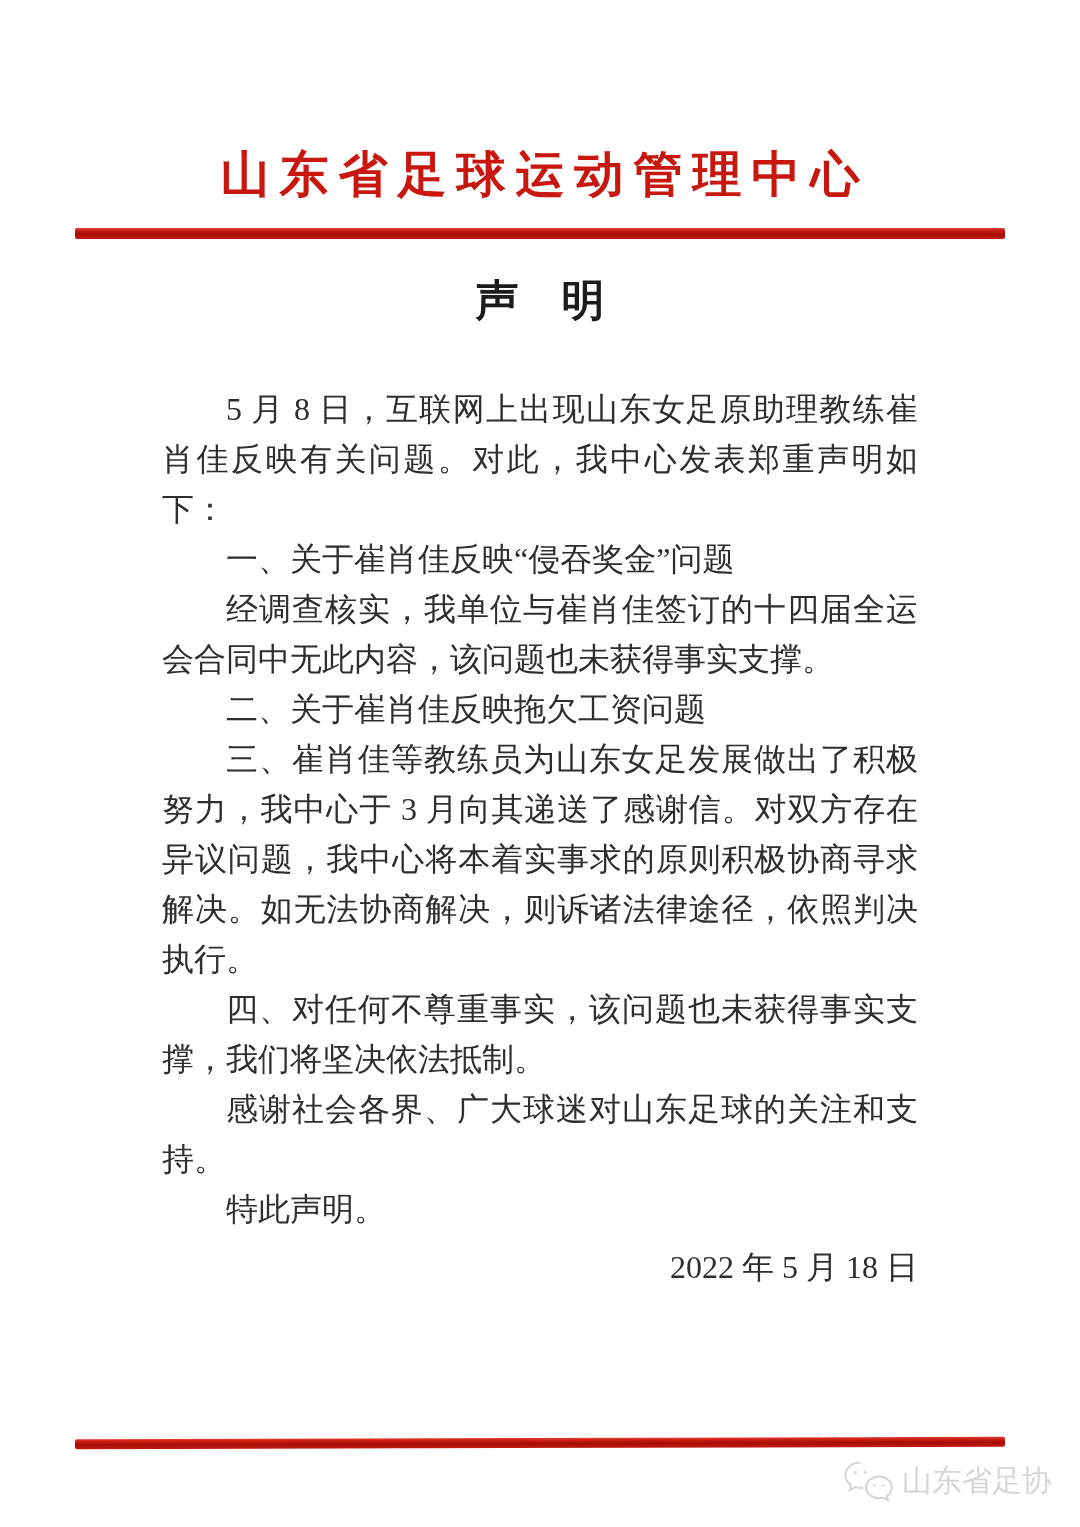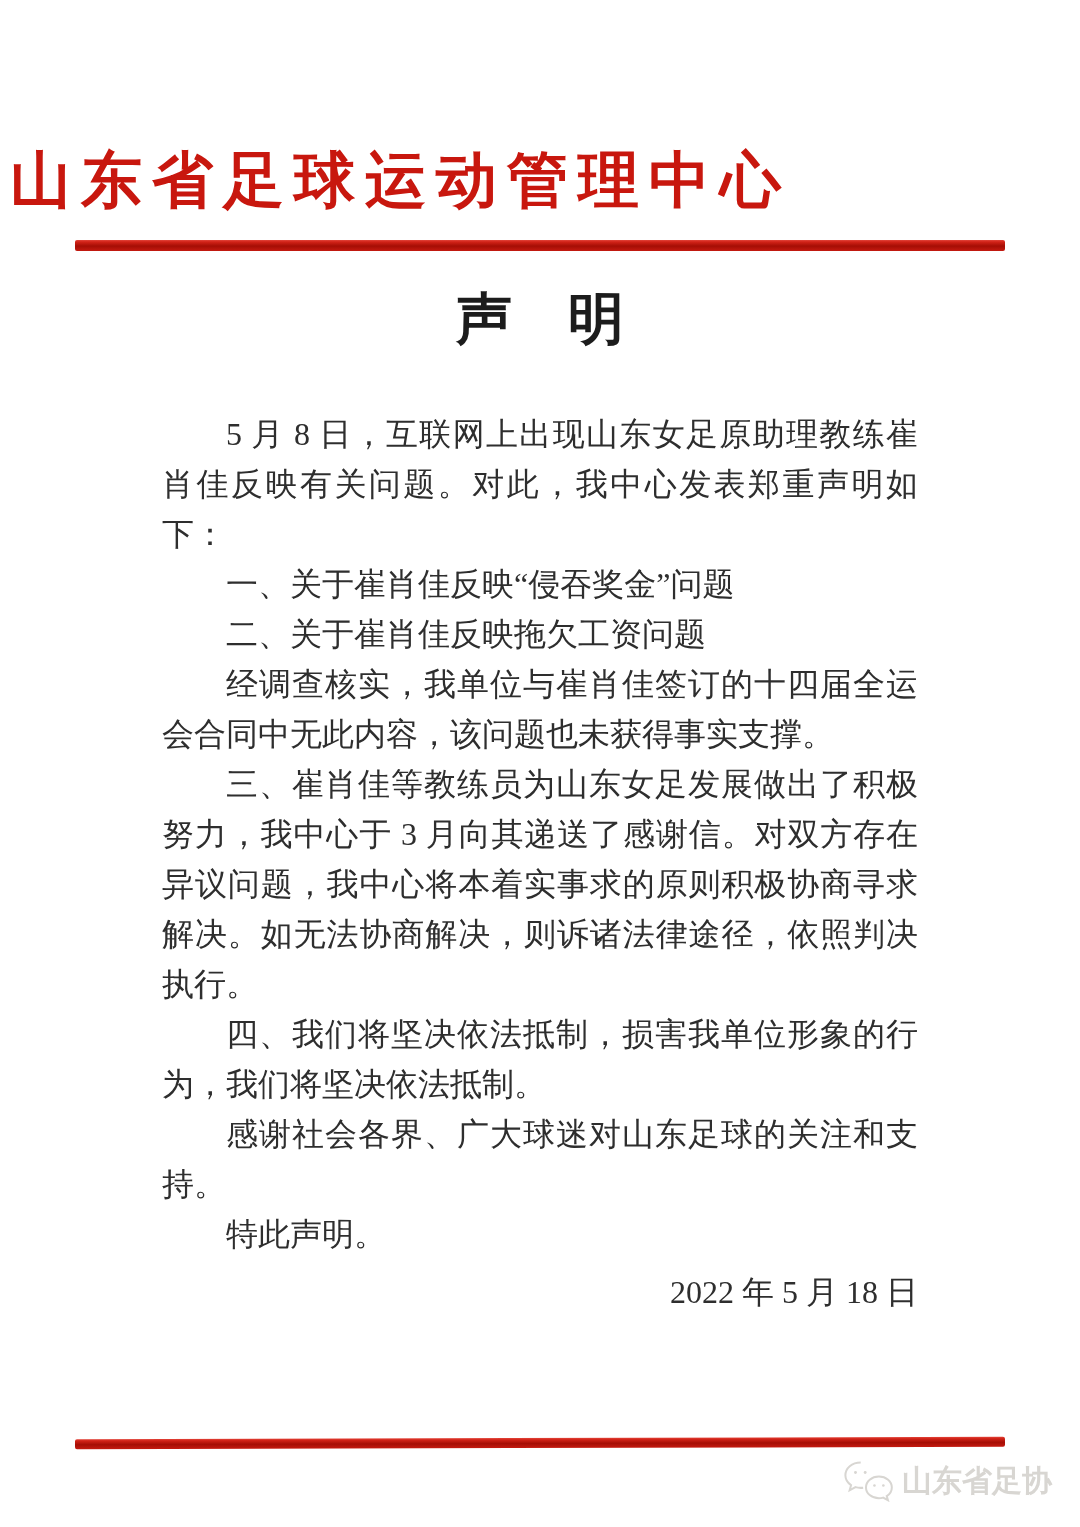--- a/index.html
+++ b/index.html
@@ -12,40 +12,40 @@
   html,body{width:1080px;height:1527px;}
   body{
     background:var(--bg);
     font-family:"Liberation Serif","DejaVu Serif",serif;
     color:var(--text);
     position:relative;
     overflow:hidden;
   }
   .org-title{
     padding-top:150px;
-    text-align:left;
-    font-size:61px;
+    text-align:center;
+    font-size:49px;
     font-weight:bold;
     line-height:1;
     color:var(--accent);
     letter-spacing:10px;
     text-indent:10px;
     white-space:nowrap;
   }
   .red-rule{
     width:930px;
     height:11px;
     margin:29px auto 0 auto;
     background:linear-gradient(to bottom,#e2443a 0%,#d12217 18%,#a50e05 55%,#c41a10 100%);
     border-radius:2px;
   }
   .doc-title{
     margin-top:40px;
     text-align:center;
-    font-size:56px;
+    font-size:43px;
     font-weight:bold;
     line-height:1;
     color:#1c1c1c;
     white-space:nowrap;
   }
   .content{
     width:756px;
     margin:62px auto 0 auto;
     font-size:32px;
     line-height:50px;
@@ -74,45 +74,45 @@
   }
   .watermark{
     position:absolute;
     right:28px;
     top:1460px;
     display:flex;
     align-items:center;
     gap:8px;
     color:var(--watermark);
     font-size:30px;
-    font-weight:bold;
+    font-weight:normal;
     font-family:"Liberation Sans","DejaVu Sans",sans-serif;
     white-space:nowrap;
     user-select:none;
   }
   .watermark svg{display:block;}
 </style>
 </head>
 <body>
 
 <div class="doc">
 
   <h1 class="org-title">山东省足球运动管理中心</h1>
 
   <div class="red-rule"></div>
 
   <h2 class="doc-title">声　明</h2>
 
   <div class="content">
     <p>5 月 8 日，互联网上出现山东女足原助理教练崔肖佳反映有关问题。对此，我中心发表郑重声明如下：</p>
     <p>一、关于崔肖佳反映“侵吞奖金”问题</p>
+    <p>经调查核实，我单位与崔肖佳签订的十四届全运会合同中无此内容，该问题也未获得事实支撑。</p>
     <p>二、关于崔肖佳反映拖欠工资问题</p>
-    <p>经调查核实，我单位与崔肖佳签订的十四届全运会合同中无此内容，该问题也未获得事实支撑。</p>
     <p>三、崔肖佳等教练员为山东女足发展做出了积极努力，我中心于 3 月向其递送了感谢信。对双方存在异议问题，我中心将本着实事求的原则积极协商寻求解决。如无法协商解决，则诉诸法律途径，依照判决执行。</p>
-    <p>四、我们将坚决依法抵制，损害我单位形象的行为，我们将坚决依法抵制。</p>
+    <p>四、对任何不尊重事实，该问题也未获得事实支撑，我们将坚决依法抵制。</p>
     <p>感谢社会各界、广大球迷对山东足球的关注和支持。</p>
     <p>特此声明。</p>
   </div>
 
   <div class="date-line">2022 年 5 月 18 日</div>
 
   <div class="red-rule-bottom"></div>
 
   <div class="watermark">
     <span>

